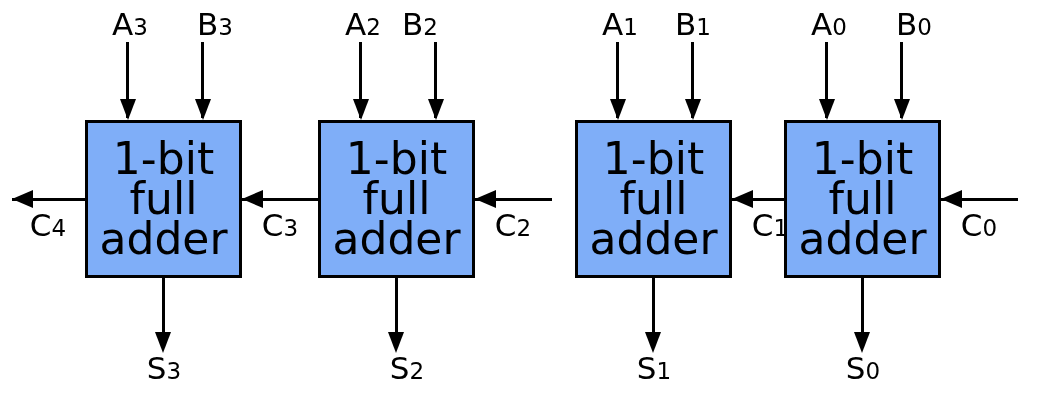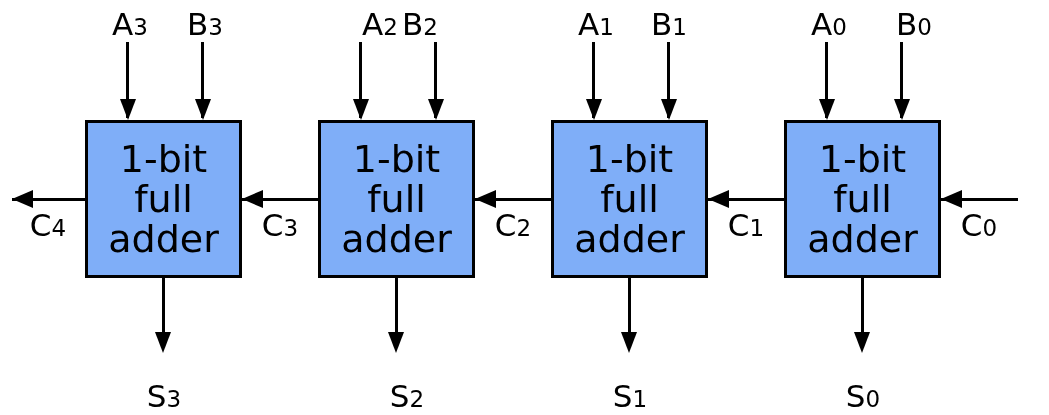--- a/index.html
+++ b/index.html
@@ -2,25 +2,25 @@
 <html><head>
 <meta charset="utf-8">
 <style>
   html,body{margin:0;padding:0;background:#fff;}
   .canvas{position:relative;width:1049px;height:415px;background:#fff;overflow:hidden;
           font-family:"DejaVu Sans","Liberation Sans",sans-serif;color:#000;}
   .stage{position:absolute;top:0;width:234px;height:321px;}
   .block{position:absolute;left:0;top:120px;width:157px;height:158px;
          background:#7FAEF8;border:3px solid #000;box-sizing:border-box;
          display:flex;flex-direction:column;align-items:center;justify-content:center;
-         font-size:38px;line-height:40px;}
+         font-size:44px;line-height:40px;}
   .io-label{position:absolute;transform:translateX(-50%);font-size:31px;line-height:1;white-space:nowrap;}
   .io-label .sub{font-size:23px;}
   .lbl-top{top:9px;}
-  .lbl-sum{top:353px;margin-top:28px;}
+  .lbl-sum{top:353px;}
   .lbl-carry{top:210px;}
   .vline{position:absolute;width:3px;background:#000;}
   .in-line{top:42px;height:76px;}
   .a-line{left:41px;}
   .b-line{left:116px;}
   .sum-line{left:77px;top:276px;height:58px;}
   .head-down{position:absolute;width:0;height:0;
              border-left:8px solid transparent;border-right:8px solid transparent;
              border-top:21px solid #000;}
   .a-head{left:35px;top:99px;}
@@ -39,59 +39,59 @@
 <body>
 
 <div class="canvas">
 
   <div class="hline c4-line"></div>
   <div class="head-left c4-head"></div>
   <div class="io-label lbl-carry" style="left:48px"><span>C</span><span class="sub">4</span></div>
 
   <div class="stage" style="left:85px">
     <div class="io-label lbl-top" style="left:45px"><span>A</span><span class="sub">3</span></div>
-    <div class="io-label lbl-top" style="left:120px"><span>B</span><span class="sub">3</span></div>
+    <div class="io-label lbl-top" style="left:130px"><span>B</span><span class="sub">3</span></div>
     <div class="vline in-line a-line"></div>
     <div class="head-down a-head"></div>
     <div class="vline in-line b-line"></div>
     <div class="head-down b-head"></div>
     <div class="block" style="background-color: rgb(127, 174, 248);">
       <div>1-bit</div>
       <div>full</div>
       <div>adder</div>
     </div>
     <div class="hline carry-line"></div>
     <div class="head-left carry-head"></div>
     <div class="io-label lbl-carry" style="left:195px"><span>C</span><span class="sub">3</span></div>
     <div class="vline sum-line"></div>
     <div class="head-down sum-head"></div>
     <div class="io-label lbl-sum" style="left:79px"><span>S</span><span class="sub">3</span></div>
   </div>
 
   <div class="stage" style="left:318px">
-    <div class="io-label lbl-top" style="left:62px"><span>A</span><span class="sub">2</span></div>
+    <div class="io-label lbl-top" style="left:45px"><span>A</span><span class="sub">2</span></div>
     <div class="io-label lbl-top" style="left:102px"><span>B</span><span class="sub">2</span></div>
     <div class="vline in-line a-line"></div>
     <div class="head-down a-head"></div>
     <div class="vline in-line b-line"></div>
     <div class="head-down b-head"></div>
     <div class="block" style="background-color: rgb(127, 174, 248);">
       <div>1-bit</div>
       <div>full</div>
       <div>adder</div>
     </div>
     <div class="hline carry-line"></div>
     <div class="head-left carry-head"></div>
     <div class="io-label lbl-carry" style="left:195px"><span>C</span><span class="sub">2</span></div>
     <div class="vline sum-line"></div>
     <div class="head-down sum-head"></div>
     <div class="io-label lbl-sum" style="left:89px"><span>S</span><span class="sub">2</span></div>
   </div>
 
-  <div class="stage" style="left:551px">
+  <div class="stage" style="left:575px">
     <div class="io-label lbl-top" style="left:45px"><span>A</span><span class="sub">1</span></div>
     <div class="io-label lbl-top" style="left:118px"><span>B</span><span class="sub">1</span></div>
     <div class="vline in-line a-line"></div>
     <div class="head-down a-head"></div>
     <div class="vline in-line b-line"></div>
     <div class="head-down b-head"></div>
     <div class="block" style="background-color: rgb(127, 174, 248);">
       <div>1-bit</div>
       <div>full</div>
       <div>adder</div>

